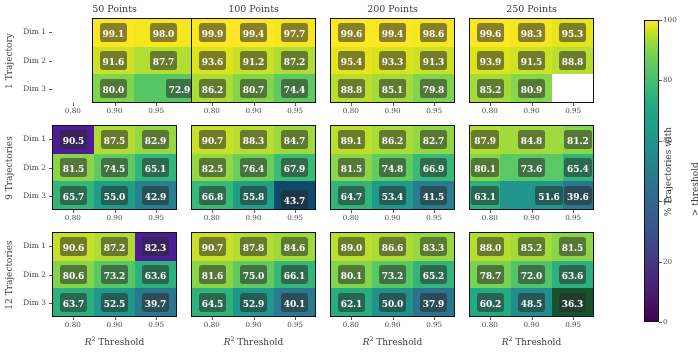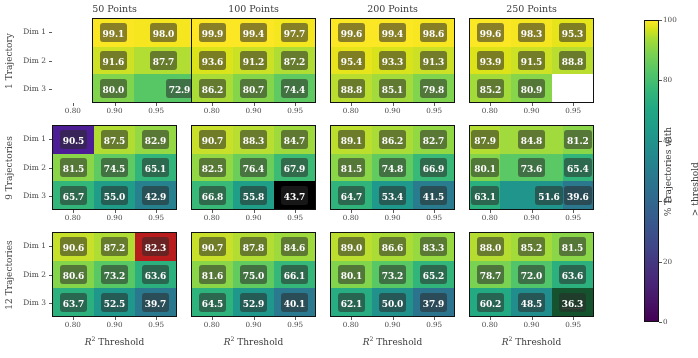--- a/index.html
+++ b/index.html
@@ -310,21 +310,21 @@
       </div>
       <div class="cell" style="background: rgb(60, 187, 116);">
         <div class="cellbox"><span class="cellval">67.9</span></div>
       </div>
       <div class="cell" style="background: rgb(56, 185, 119);">
         <div class="cellbox"><span class="cellval">66.8</span></div>
       </div>
       <div class="cell" style="background: rgb(31, 159, 136);">
         <div class="cellbox"><span class="cellval">55.8</span></div>
       </div>
-      <div class="cell" style="background: #000000;">
+      <div class="cell" style="background: #0c4a6e; align-items: flex-end;">
         <div class="cellbox"><span class="cellval">43.7</span></div>
       </div>
     </div>
     <div class="xtick" style="left: 211.833px; top: 210px;"></div>
     <div class="xticklab" style="left: 196.833px; top: 213px;">0.80</div>
     <div class="xtick" style="left: 253.5px; top: 210px;"></div>
     <div class="xticklab" style="left: 238.5px; top: 213px;">0.90</div>
     <div class="xtick" style="left: 295.167px; top: 210px;"></div>
     <div class="xticklab" style="left: 280.167px; top: 213px;">0.95</div>
     <div class="panel" style="left: 330px; top: 125px; width: 125px; height: 85px;">
@@ -397,21 +397,21 @@
     <div class="xticklab" style="left: 516.5px; top: 213px;">0.90</div>
     <div class="xtick" style="left: 573.167px; top: 210px;"></div>
     <div class="xticklab" style="left: 558.167px; top: 213px;">0.95</div>
     <div class="panel" style="left: 52px; top: 232px; width: 125px; height: 85px;">
       <div class="cell" style="background: rgb(199, 224, 41);">
         <div class="cellbox"><span class="cellval">90.6</span></div>
       </div>
       <div class="cell" style="background: rgb(175, 221, 52);">
         <div class="cellbox"><span class="cellval">87.2</span></div>
       </div>
-      <div class="cell" style="background: #b91c1c; justify-content: center;">
+      <div class="cell" style="background: #4c1d95; justify-content: center;">
         <div class="cellbox"><span class="cellval">82.3</span></div>
       </div>
       <div class="cell" style="background: rgb(133, 213, 75);">
         <div class="cellbox"><span class="cellval">80.6</span></div>
       </div>
       <div class="cell" style="background: rgb(88, 200, 101);">
         <div class="cellbox"><span class="cellval">73.2</span></div>
       </div>
       <div class="cell" style="background: rgb(44, 177, 126);">
         <div class="cellbox"><span class="cellval">63.6</span></div>

